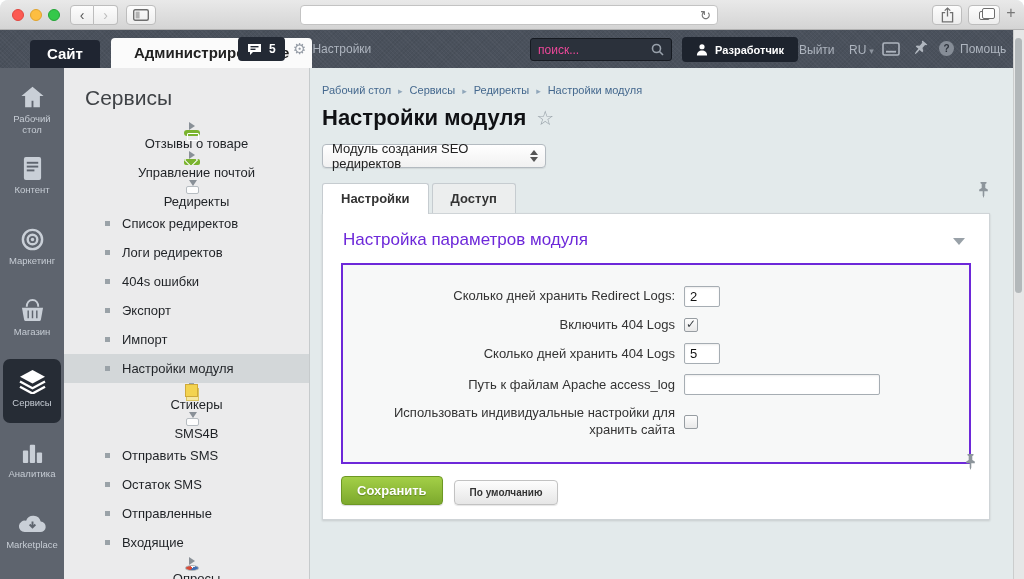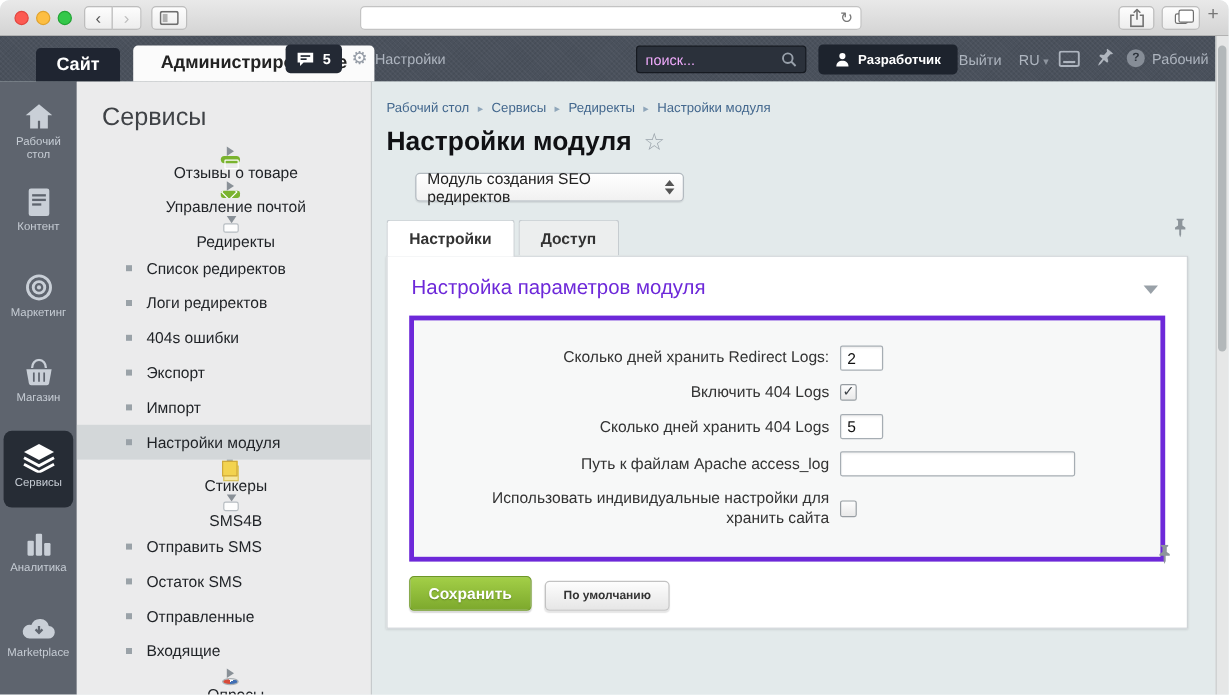--- a/index.html
+++ b/index.html
@@ -43,21 +43,21 @@
   .admin-tab{ position:absolute; left:111px; bottom:0; height:30px; padding:0 23px; background:#fbfbfb;
               border-radius:4px 4px 0 0; color:#222; font-size:15px; font-weight:bold; line-height:30px;}
   .notif { position:absolute; left:238px; top:7px; height:24px; background:#232934; border-radius:4px;
            display:flex; align-items:center; padding:0 9px; gap:7px; color:#fff; font-size:12px; font-weight:bold;}
   .nav-settings{ position:absolute; left:293px; top:11px; display:flex; align-items:center; gap:6px;
                  color:#aeb5bf; font-size:12px;}
   .gear { font-size:15px; color:#959ca6; line-height:1;}
   .navsearch { position:absolute; left:530px; top:8px; width:142px; height:23px; background:#2b313b;
                border:1px solid #161a21; border-radius:3px; display:flex; align-items:center;
                padding:0 7px; justify-content:space-between;}
-  .navsearch span{ color:#f0abfc; font-size:12px; }
+  .navsearch span{ color:#ec4899; font-size:12px; }
   .devbtn { position:absolute; left:682px; top:7px; height:25px; background:#1d232d; border-radius:4px;
             display:flex; align-items:center; gap:7px; padding:0 14px; color:#fff; font-size:11px; font-weight:bold;}
   .navlink { position:absolute; top:13px; color:#aeb5bf; font-size:12px; }
   .logout { left:799px; }
   .lang { left:849px; }
   .lang i { font-style:normal; font-size:9px; margin-left:3px; color:#8d949e;}
   .hotkeys { position:absolute; left:882px; top:12px; }
   .navpin { position:absolute; left:913px; top:10px; transform:rotate(40deg); opacity:.85;}
   .help { position:absolute; left:939px; top:11px; display:flex; align-items:center; gap:6px;
           color:#aeb5bf; font-size:12px;}
@@ -104,35 +104,35 @@
   .content{ position:absolute; left:310px; top:0; right:0; bottom:0; background:#e3eaeb; padding-left:12px; overflow:hidden;}
   .breadcrumb{ margin-top:16px; font-size:11px; color:#44688e;}
   .breadcrumb .crumb{ margin-right:7px;}
   .breadcrumb .sep{ color:#8fa6ba; font-size:9px; margin-right:7px;}
   .page-title-row{ margin-top:9px; display:flex; align-items:center; gap:10px;}
   .page-title{ font-size:22px; font-weight:bold; color:#101114;}
   .fav-star{ font-size:20px; color:#9aa3aa;}
   .module-select{ margin-top:13px; width:224px; height:24px; background:linear-gradient(#fff,#f1f1f1);
                   border:1px solid #b3bac0; border-radius:4px; box-shadow:0 1px 1px rgba(0,0,0,.08);
                   display:flex; align-items:center; justify-content:space-between; padding:0 7px 0 9px;
-                  font-size:13px; color:#222;margin-left:24px;}
+                  font-size:13px; color:#222;}
   .stepper{ display:flex; flex-direction:column; gap:2px;}
   .stepper .up{ width:0;height:0;border-left:4px solid transparent;border-right:4px solid transparent;border-bottom:5px solid #555;}
   .stepper .dn{ width:0;height:0;border-left:4px solid transparent;border-right:4px solid transparent;border-top:5px solid #555;}
   .tabs{ margin-top:15px; height:30px; position:relative; z-index:2;}
   .tab{ display:inline-block; height:30px; padding:0 18px; line-height:30px; font-size:13px; font-weight:bold;
         color:#333; background:#eceeee; border:1px solid #c6ccd0; border-bottom:none;
         border-radius:3px 3px 0 0; margin-right:3px; vertical-align:bottom;}
   .tab.active{ background:#fff; height:31px; margin-bottom:-1px;}
   .panel{ position:relative; width:668px; background:#fff; border:1px solid #cfd4d7;
           box-shadow:0 1px 2px rgba(0,0,0,.13);}
   .section-head{ position:relative; padding:16px 20px 13px; font-size:17px; color:#6d28d9;}
   .collapse-tri{ position:absolute; right:24px; top:24px; width:0;height:0;
                  border-left:6px solid transparent;border-right:6px solid transparent;border-top:7px solid #99a1a8;}
-  .fieldset{ margin:0 18px; background:#f7f8f8; border:4px solid #6d28d9; padding:21px 14px 14px;}
+  .fieldset{ margin:0 18px; background:#f7f8f8; border:2px solid #6d28d9; padding:21px 0 14px;}
   .frow{ display:flex; align-items:center; margin-bottom:10px;}
   .frow .flabel{ width:332px; text-align:right; font-size:13px; color:#333; line-height:1.25;}
   .frow .fctrl{ margin-left:9px; display:flex; align-items:center;}
   .tinput{ height:21px; border:1px solid #a6adb3; border-radius:2px; box-shadow:inset 0 1px 2px rgba(0,0,0,.08);
            font-size:13px; font-family:inherit; padding:1px 5px; background:#fff; color:#111;}
   .tinput.small{ width:36px;} .tinput.large{ width:196px;}
   .cb{ width:14px; height:14px; background:linear-gradient(#fdfdfd,#e9e9e9); border:1px solid #979da2;
        border-radius:2px; position:relative;}
   .cb.checked::after{ content:"✓"; position:absolute; left:1px; top:-2px; font-size:12px; color:#3c4146; font-weight:bold;}
   .btn-row{ padding:12px 18px 14px; display:flex; align-items:flex-end;}
@@ -227,21 +227,21 @@
           <rect x="4" y="8.8" width="10" height="1.8" fill="#aeb5bf"></rect>
         </svg>
     </div>
     <div class="navpin">
       <svg width="11" height="16" viewBox="0 0 11 16">
           <path d="M2.5 0h6v1.2l-1.2.8v4l2.5 1.6v1.6H6.3v4.2l-.8 2.6-.8-2.6V9.2H1.2V7.6l2.5-1.6V2l-1.2-.8z" fill="#c2c8d0"></path>
         </svg>
     </div>
     <div class="help">
       <span class="qmark">?</span>
-      <span>Рабочий</span>
+      <span>Помощь</span>
     </div>
   </div>
 
   <div class="app">
 
     <div class="rail" id="rail">
         <div class="rail-item">
           <span class="ric">
             <svg width="27" height="24" viewBox="0 0 28 26">
               <path d="M14 2 2 12h4v12h7v-7h2v7h7V12h4z" fill="#c9cfd7"></path>

